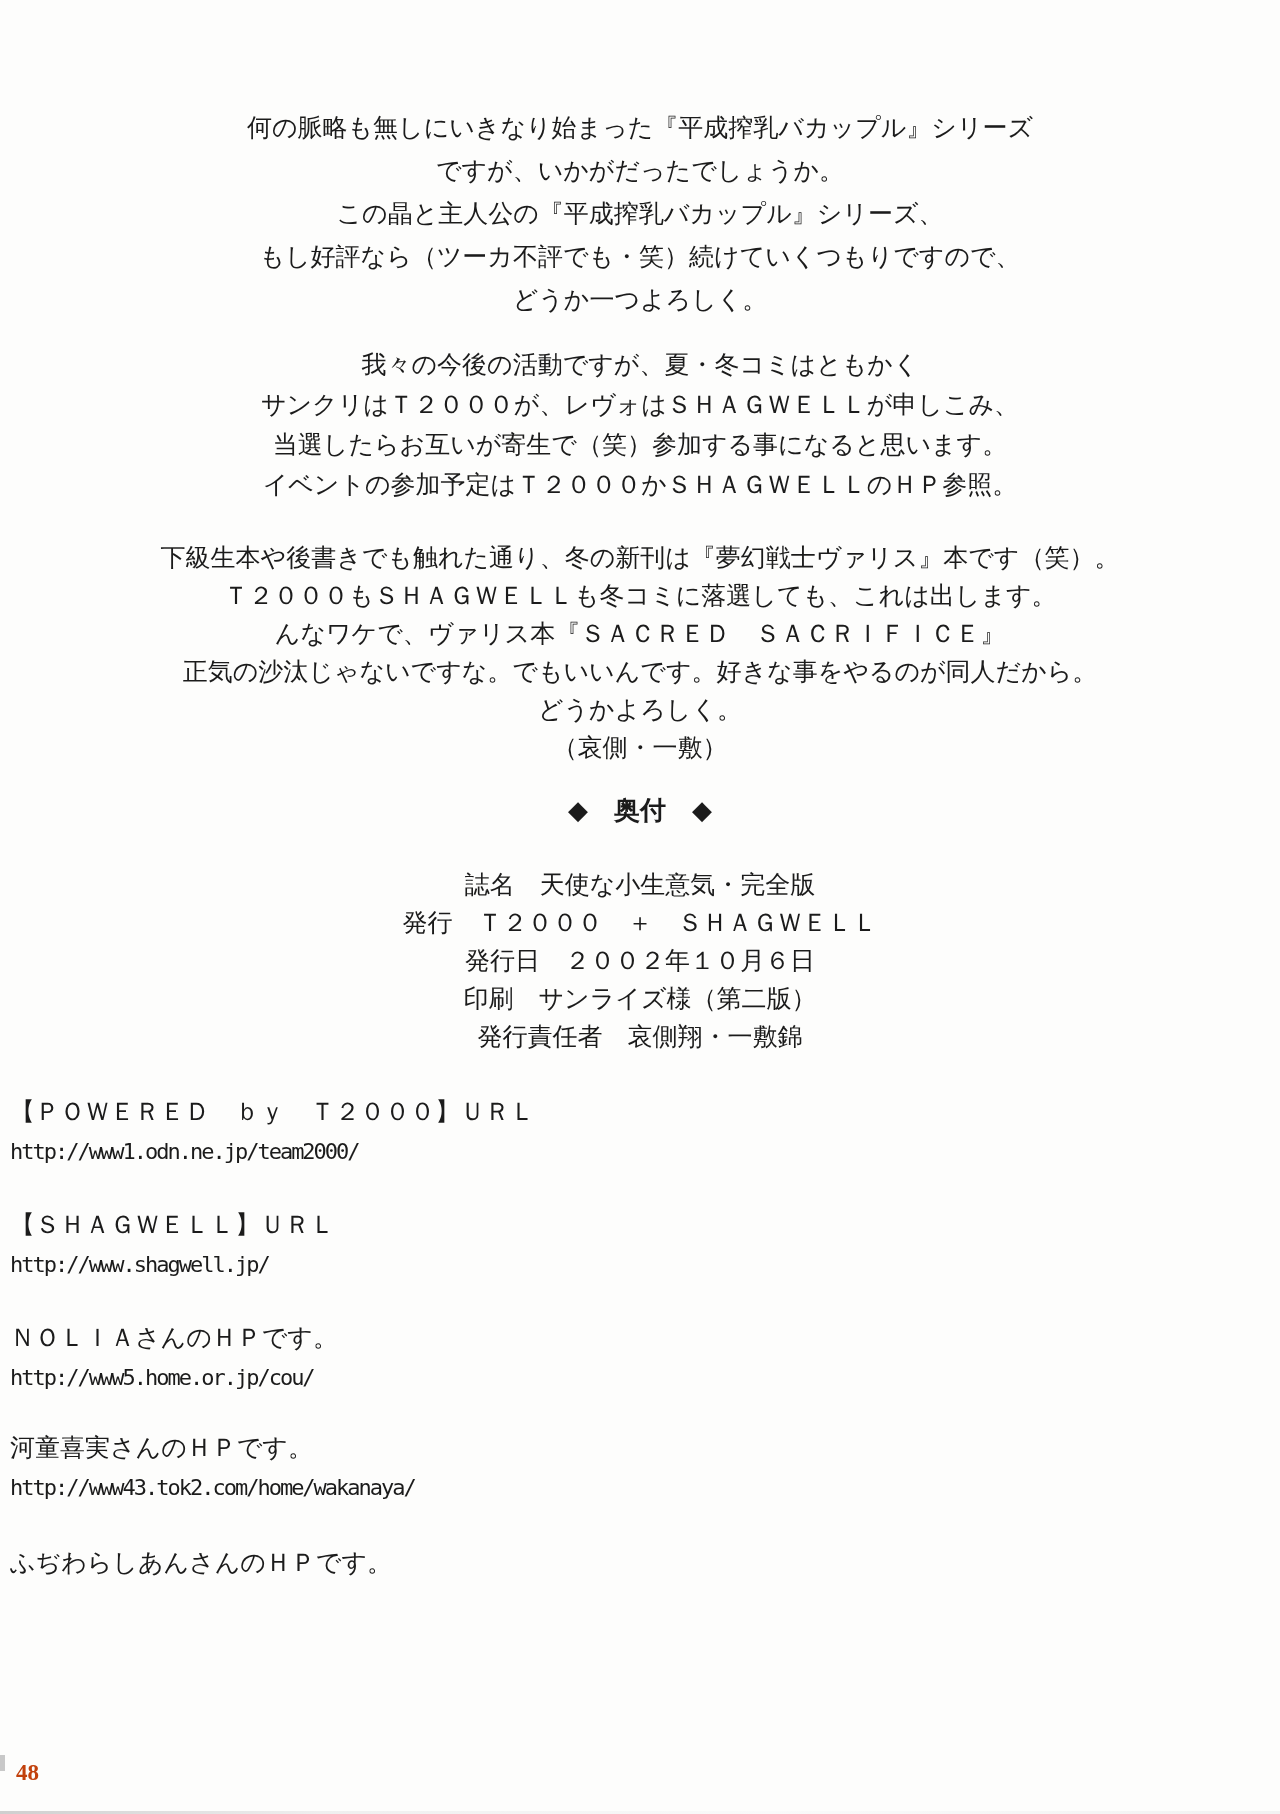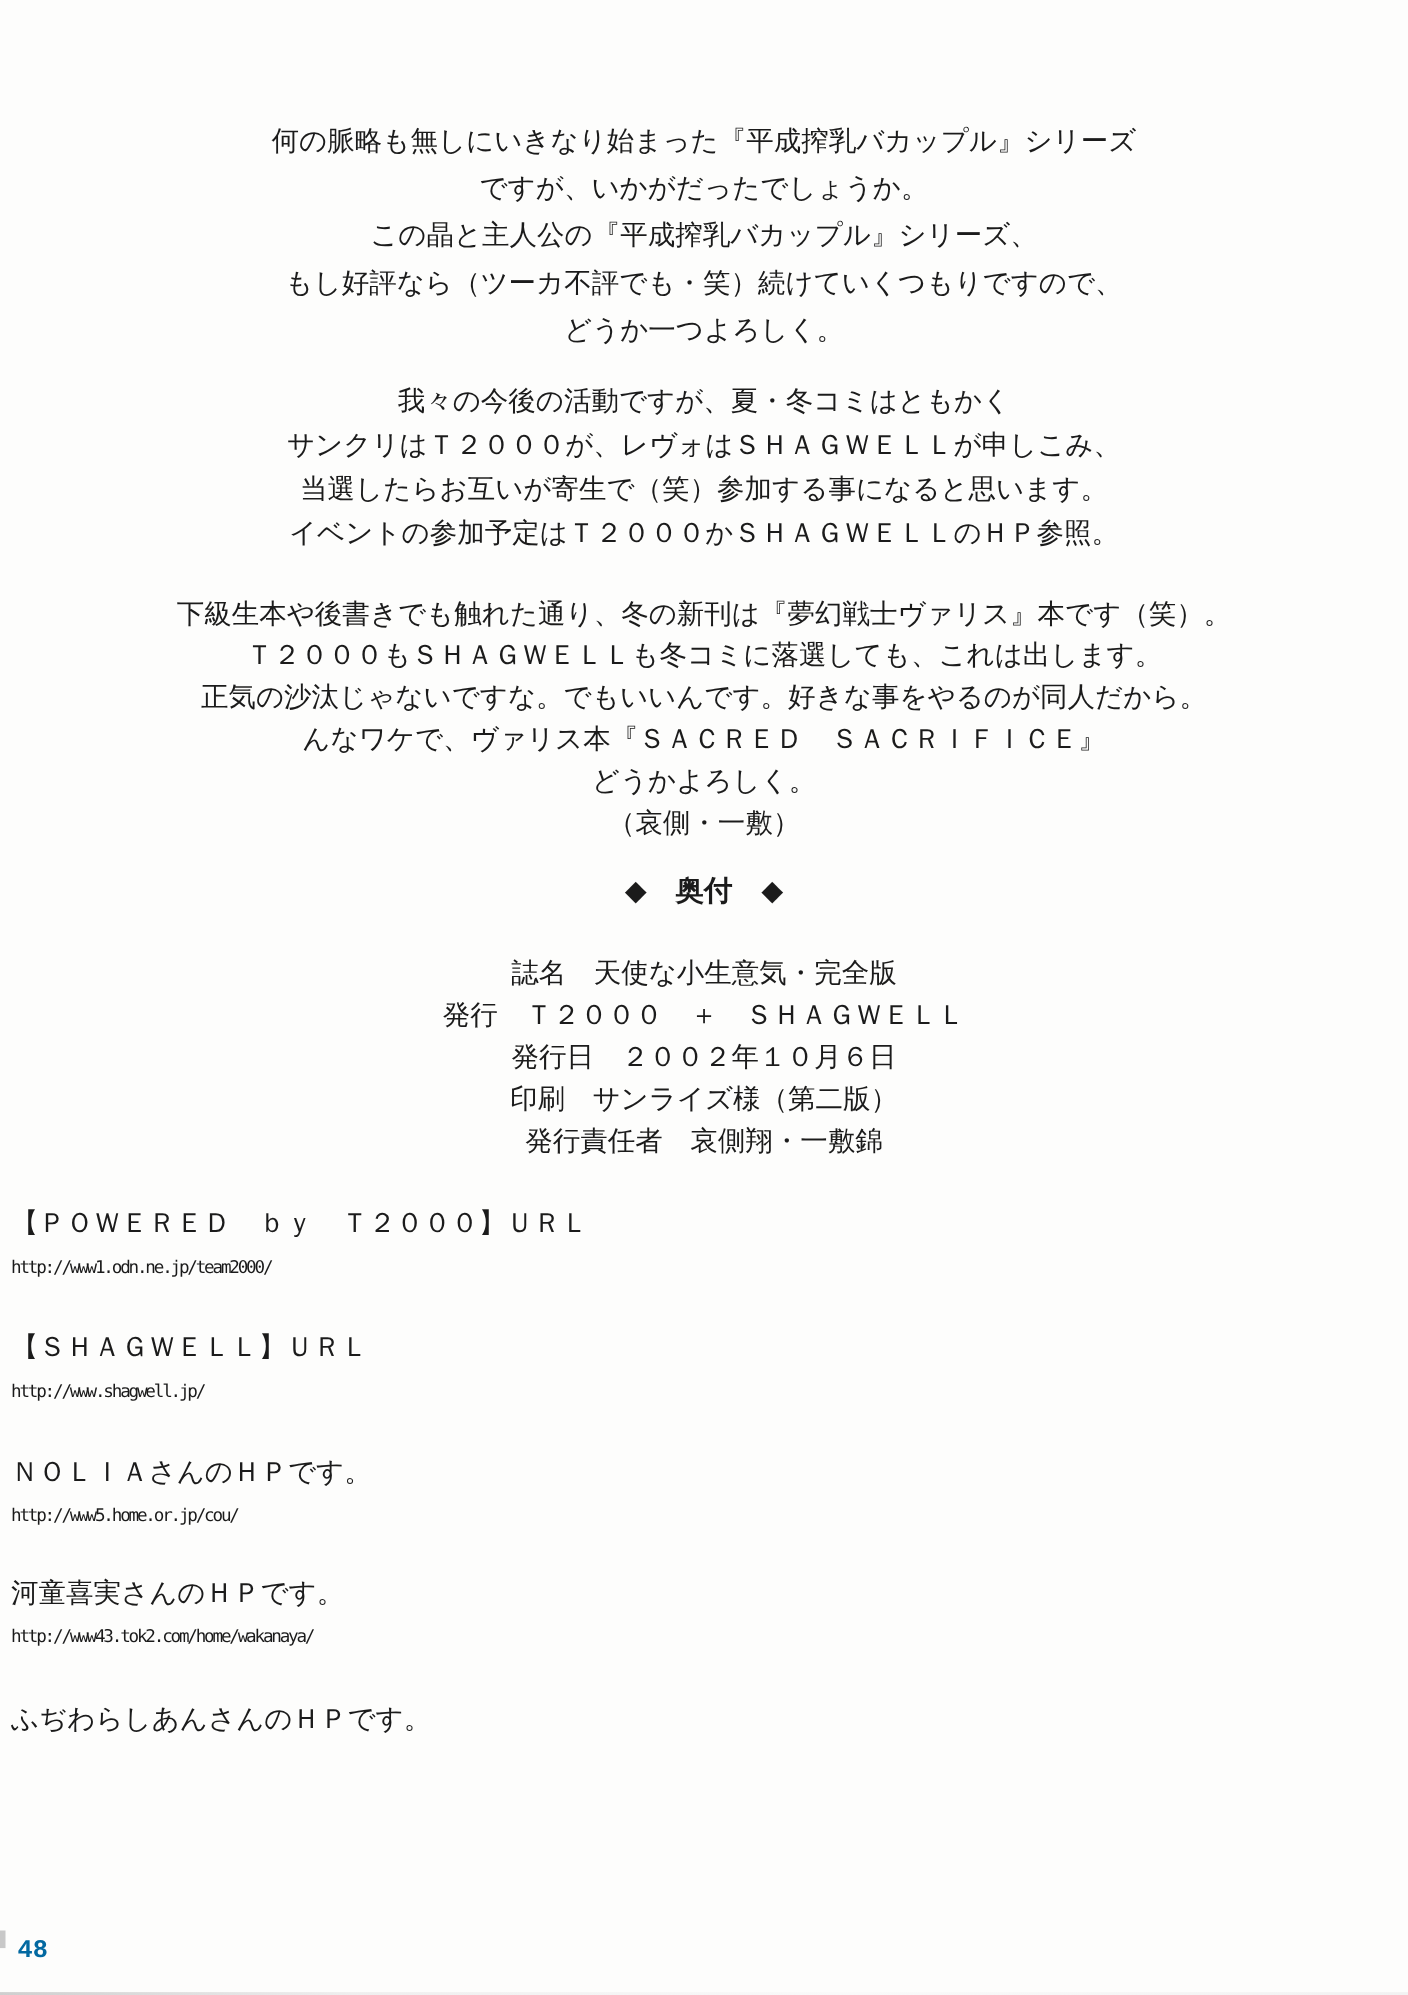--- a/index.html
+++ b/index.html
@@ -29,26 +29,26 @@
     position:absolute;left:10px;width:1260px;
     text-align:left;line-height:40px;white-space:nowrap;
   }
   #lk0{top:1092px;}
   #lk1{top:1205px;}
   #lk2{top:1318px;}
   #lk3{top:1428px;}
   #lk4{top:1543px;}
   .url{
     font-family:"DejaVu Sans Mono",monospace;
-    font-size:16px;letter-spacing:-2px;font-weight:500;
+    font-size:22px;letter-spacing:-2px;font-weight:500;
   }
   #page-number{
     position:absolute;left:16px;top:1760px;
-    font-family:Liberation Mono, monospace;
-    font-size:23px;font-weight:bold;color:#0369a1;
+    font-family:Liberation Serif, serif;
+    font-size:23px;font-weight:bold;color:#c2410c;
   }
   .artifact{position:absolute;}
   .a1{left:0;top:1755px;width:5px;height:16px;background:#c8c8c8;}
   .a2{left:0;bottom:0;width:100%;height:3px;
       background:linear-gradient(to right,#cfcfcf,#efefef 25%,#fafafa 60%,#f2f2f2);}
 </style>
 </head>
 <body>
 
 <div class="page">
@@ -64,22 +64,22 @@
   <div id="pB" class="block jp">
     <div class="tline">我々の今後の活動ですが、夏・冬コミはともかく</div>
     <div class="tline">サンクリはＴ２０００が、レヴォはＳＨＡＧＷＥＬＬが申しこみ、</div>
     <div class="tline">当選したらお互いが寄生で（笑）参加する事になると思います。</div>
     <div class="tline">イベントの参加予定はＴ２０００かＳＨＡＧＷＥＬＬのＨＰ参照。</div>
   </div>
 
   <div id="pC" class="block jp">
     <div class="tline">下級生本や後書きでも触れた通り、冬の新刊は『夢幻戦士ヴァリス』本です（笑）。</div>
     <div class="tline">Ｔ２０００もＳＨＡＧＷＥＬＬも冬コミに落選しても、これは出します。</div>
+    <div class="tline">んなワケで、ヴァリス本『ＳＡＣＲＥＤ　ＳＡＣＲＩＦＩＣＥ』</div>
     <div class="tline">正気の沙汰じゃないですな。でもいいんです。好きな事をやるのが同人だから。</div>
-    <div class="tline">んなワケで、ヴァリス本『ＳＡＣＲＥＤ　ＳＡＣＲＩＦＩＣＥ』</div>
     <div class="tline">どうかよろしく。</div>
     <div class="tline">（哀側・一敷）</div>
   </div>
 
   <div id="colophon-header" class="block jp">◆　奥付　◆</div>
 
   <div id="colophon-rows" class="block jp">
     <div class="tline">誌名　天使な小生意気・完全版</div>
     <div class="tline">発行　Ｔ２０００　＋　ＳＨＡＧＷＥＬＬ</div>
     <div class="tline">発行日　２００２年１０月６日</div>

